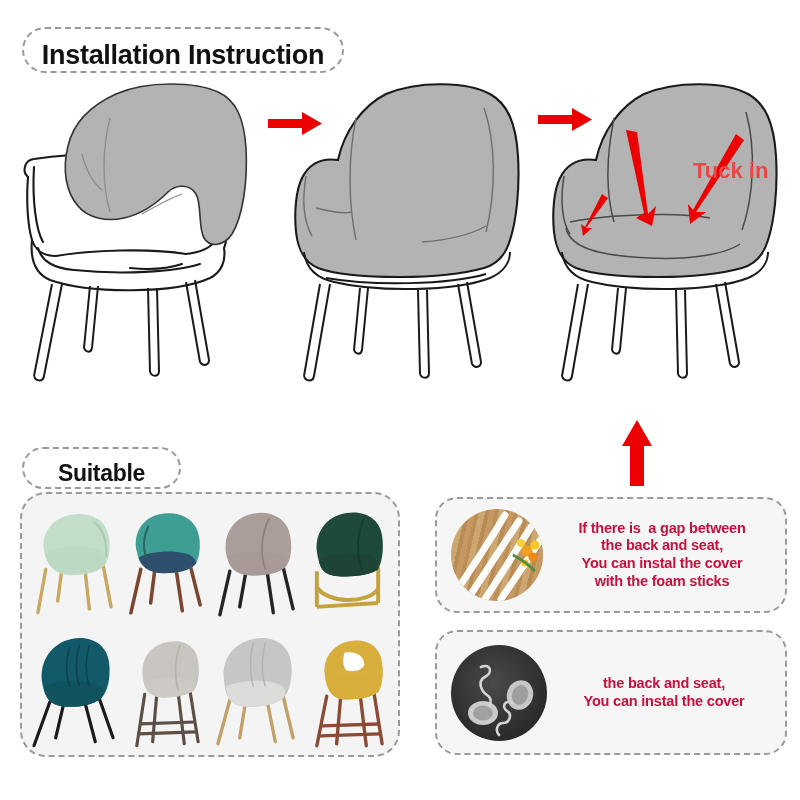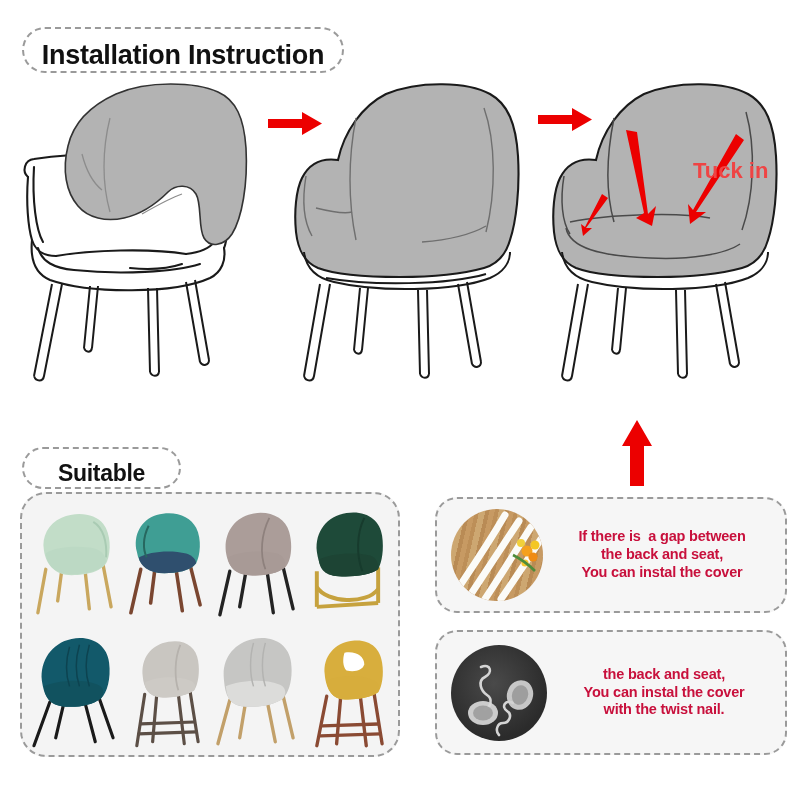--- a/index.html
+++ b/index.html
@@ -333,35 +333,35 @@
         <circle cx="82" cy="48" r="4.6" fill="#ef8b14"></circle>
         <circle cx="74" cy="54" r="3.6" fill="#f6c62c"></circle>
         <path d="M62 46 C70 50 78 56 84 62" stroke="#4e8c3a" stroke-width="2.6" fill="none"></path>
       </g>
     </svg>
   </div>
   <div class="note-text">
     <div>If there is  a gap between</div>
     <div>the back and seat,</div>
     <div>You can instal the cover</div>
+    <div>with the foam sticks</div>
   </div>
 </div>
 
 <div class="note-box" id="note2">
   <div class="note-photo">
     <div class="darkbg"></div>
     <svg width="96" height="96" viewBox="0 0 96 96" style="position:absolute;inset:0">
       <g fill="none" stroke="#d4d4d4" stroke-width="2.6" stroke-linecap="round">
         <path d="M30 22 C40 18 42 28 34 32 C26 36 30 46 36 50 C42 54 40 62 34 64"></path>
         <path d="M62 58 C54 54 50 62 56 66 C62 70 58 78 52 78 C46 78 44 86 48 90"></path>
       </g>
       <ellipse cx="32" cy="68" rx="15" ry="12" fill="#d8d8d8" opacity=".92"></ellipse>
       <ellipse cx="32" cy="68" rx="10" ry="7.5" fill="#9a9a9a" opacity=".85"></ellipse>
       <ellipse cx="69" cy="50" rx="13" ry="15" fill="#d2d2d2" opacity=".92" transform="rotate(18 69 50)"></ellipse>
       <ellipse cx="69" cy="50" rx="8" ry="10" fill="#979797" opacity=".85" transform="rotate(18 69 50)"></ellipse>
     </svg>
   </div>
   <div class="note-text">
     <div>the back and seat,</div>
     <div>You can instal the cover</div>
-    <div>with the twist nail.</div>
   </div>
 </div>
 
 </body></html>

